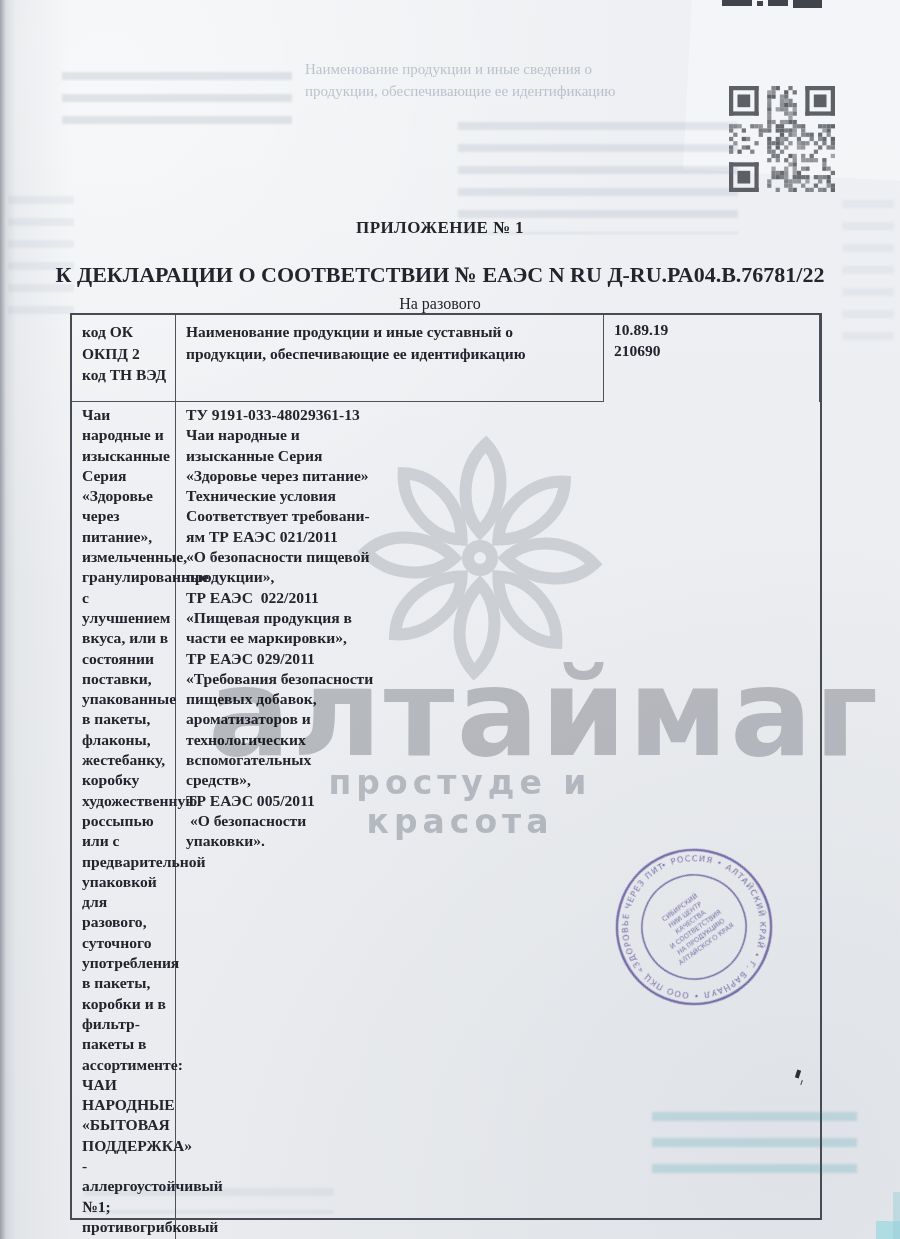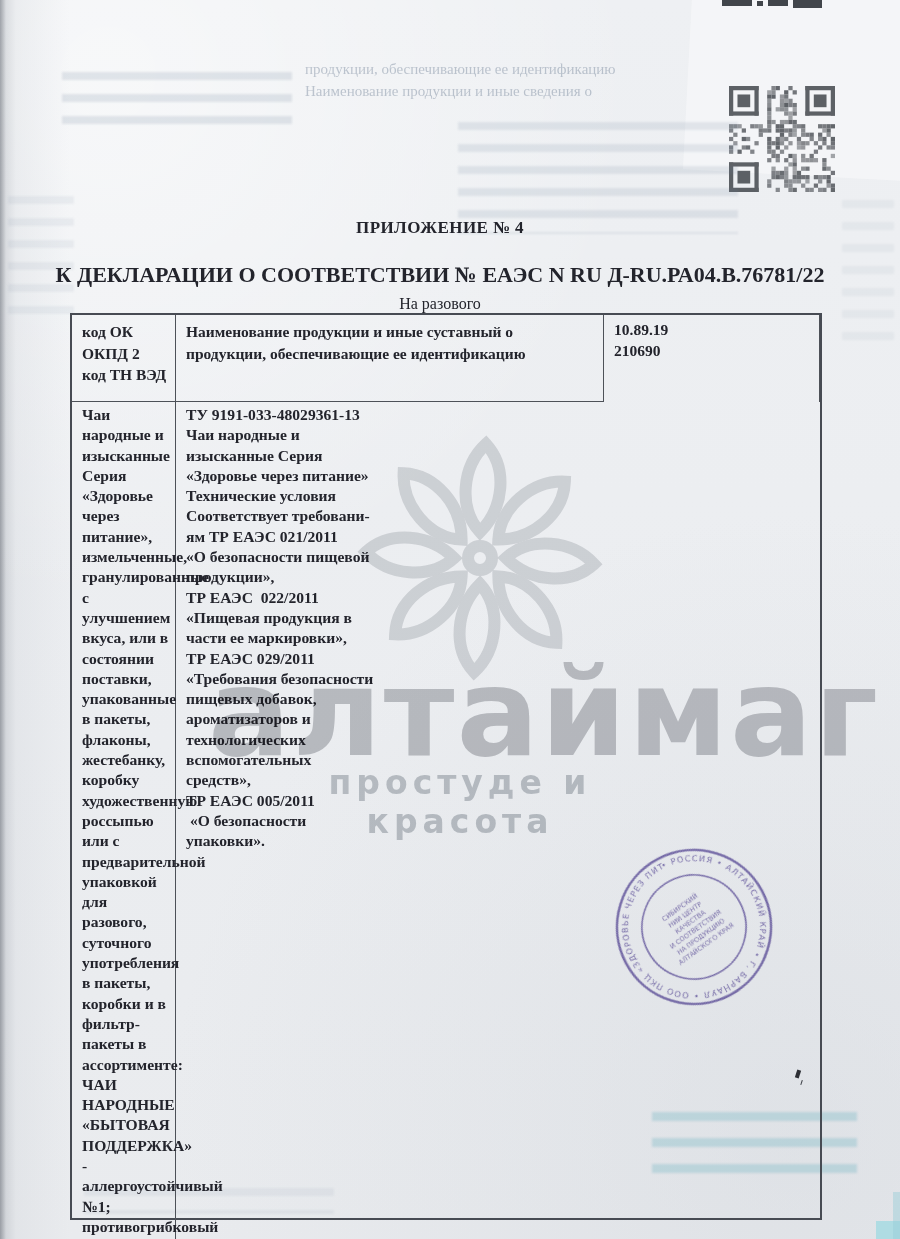--- a/index.html
+++ b/index.html
@@ -266,34 +266,34 @@
         <rect x="63.6" y="101.76" width="4.24" height="4.24" fill="#3d4147" opacity="0.92"></rect>
         <rect x="76.32000000000001" y="101.76" width="4.24" height="4.24" fill="#3d4147" opacity="0.76"></rect>
         <rect x="80.56" y="101.76" width="4.24" height="4.24" fill="#3d4147" opacity="0.71"></rect>
         <rect x="89.04" y="101.76" width="4.24" height="4.24" fill="#3d4147" opacity="0.70"></rect>
         <rect x="93.28" y="101.76" width="4.24" height="4.24" fill="#3d4147" opacity="0.79"></rect>
         <rect x="101.76" y="101.76" width="4.24" height="4.24" fill="#3d4147" opacity="0.95"></rect>
       </svg>
   </div>
 
   <div class="bleed-text" style="left:305px;top:58px;width:450px;">
+    <div>Наименование продукции и иные сведения о</div>
     <div>продукции, обеспечивающие ее идентификацию</div>
-    <div>Наименование продукции и иные сведения о</div>
   </div>
   <div class="bleed-lines" style="left:62px;top:72px;width:230px;height:62px;"></div>
   <div class="bleed-lines" style="left:458px;top:122px;width:280px;height:112px;opacity:.85;"></div>
   <div class="bleed-lines" style="left:8px;top:196px;width:66px;height:118px;opacity:.55;"></div>
   <div class="bleed-lines" style="left:842px;top:200px;width:52px;height:142px;opacity:.45;"></div>
   <div class="bleed-lines" style="left:84px;top:1188px;width:250px;height:26px;opacity:.5;"></div>
   <div class="bleed-teal" style="left:652px;top:1112px;width:205px;height:78px;"></div>
   <div class="teal-corner"></div>
   <div class="teal-strip"></div>
 
   <div class="titles">
-    <div class="t1">ПРИЛОЖЕНИЕ № 4</div>
+    <div class="t1">ПРИЛОЖЕНИЕ № 1</div>
     <div class="t2">К ДЕКЛАРАЦИИ О СООТВЕТСТВИИ № ЕАЭС N RU Д-RU.РА04.В.76781/22</div>
     <div class="t3">На разового</div>
   </div>
 
   <div class="doc-table">
     <div class="cell hcell pre">код ОК
 ОКПД 2
 код ТН ВЭД</div>
     <div class="cell hcell">Наименование продукции и иные суставный о продукции, обеспечивающие ее идентификацию</div>
 

